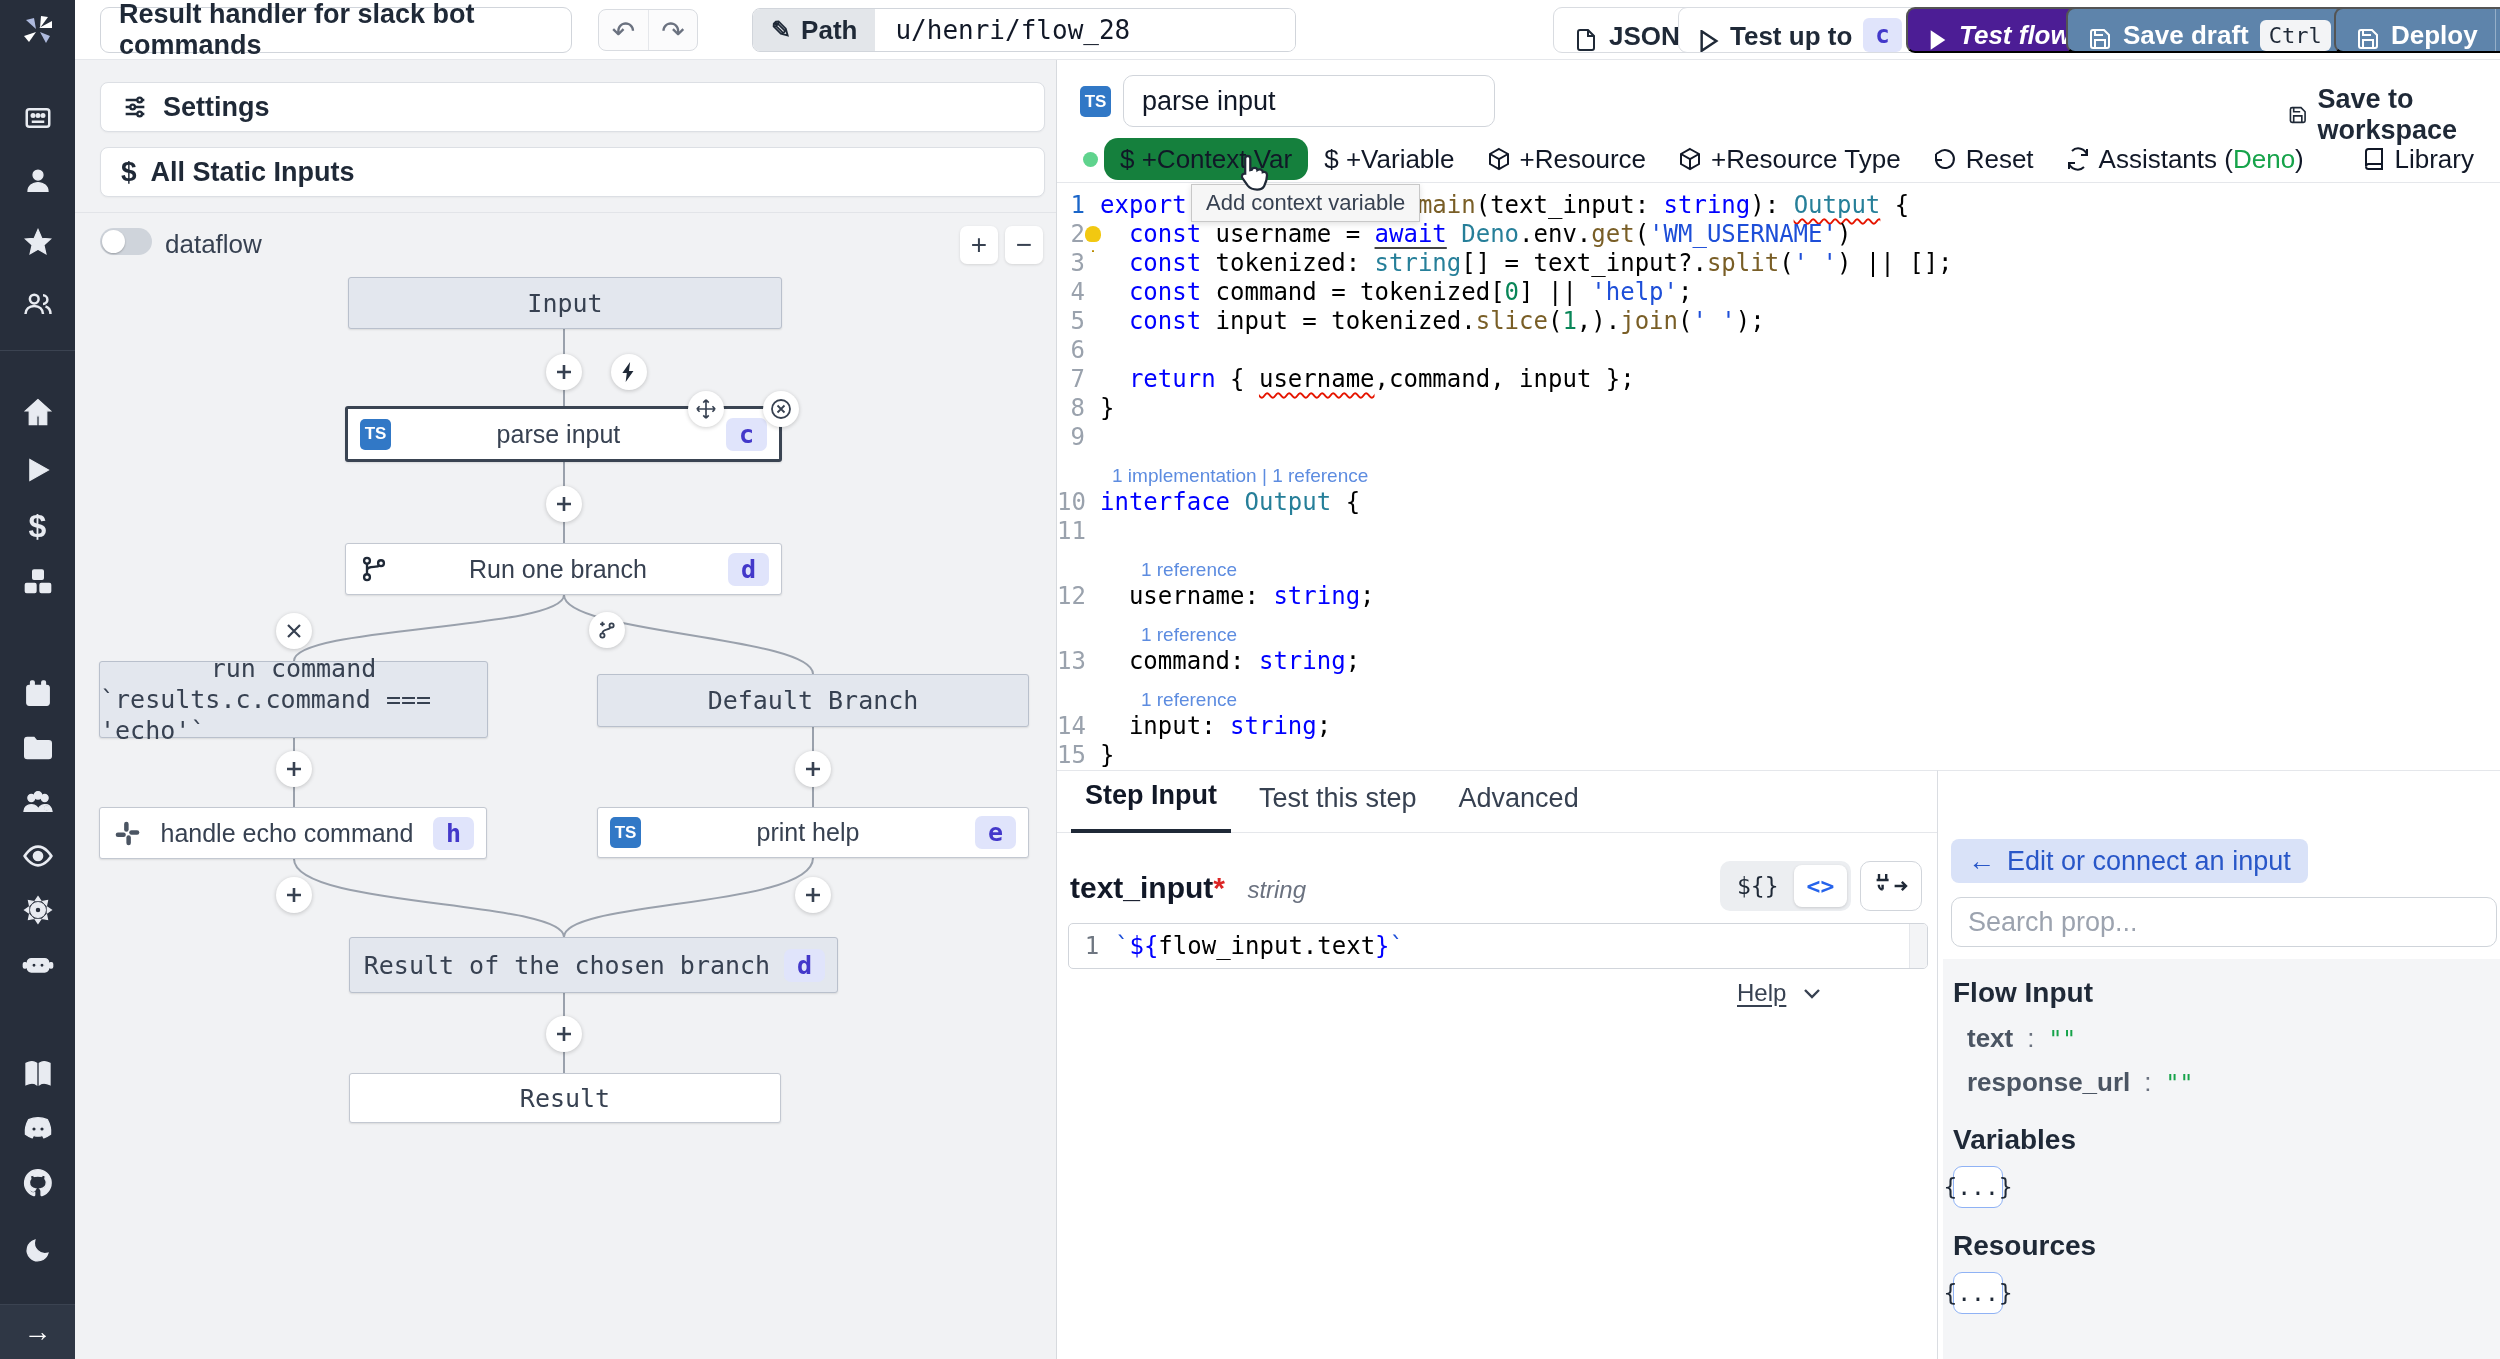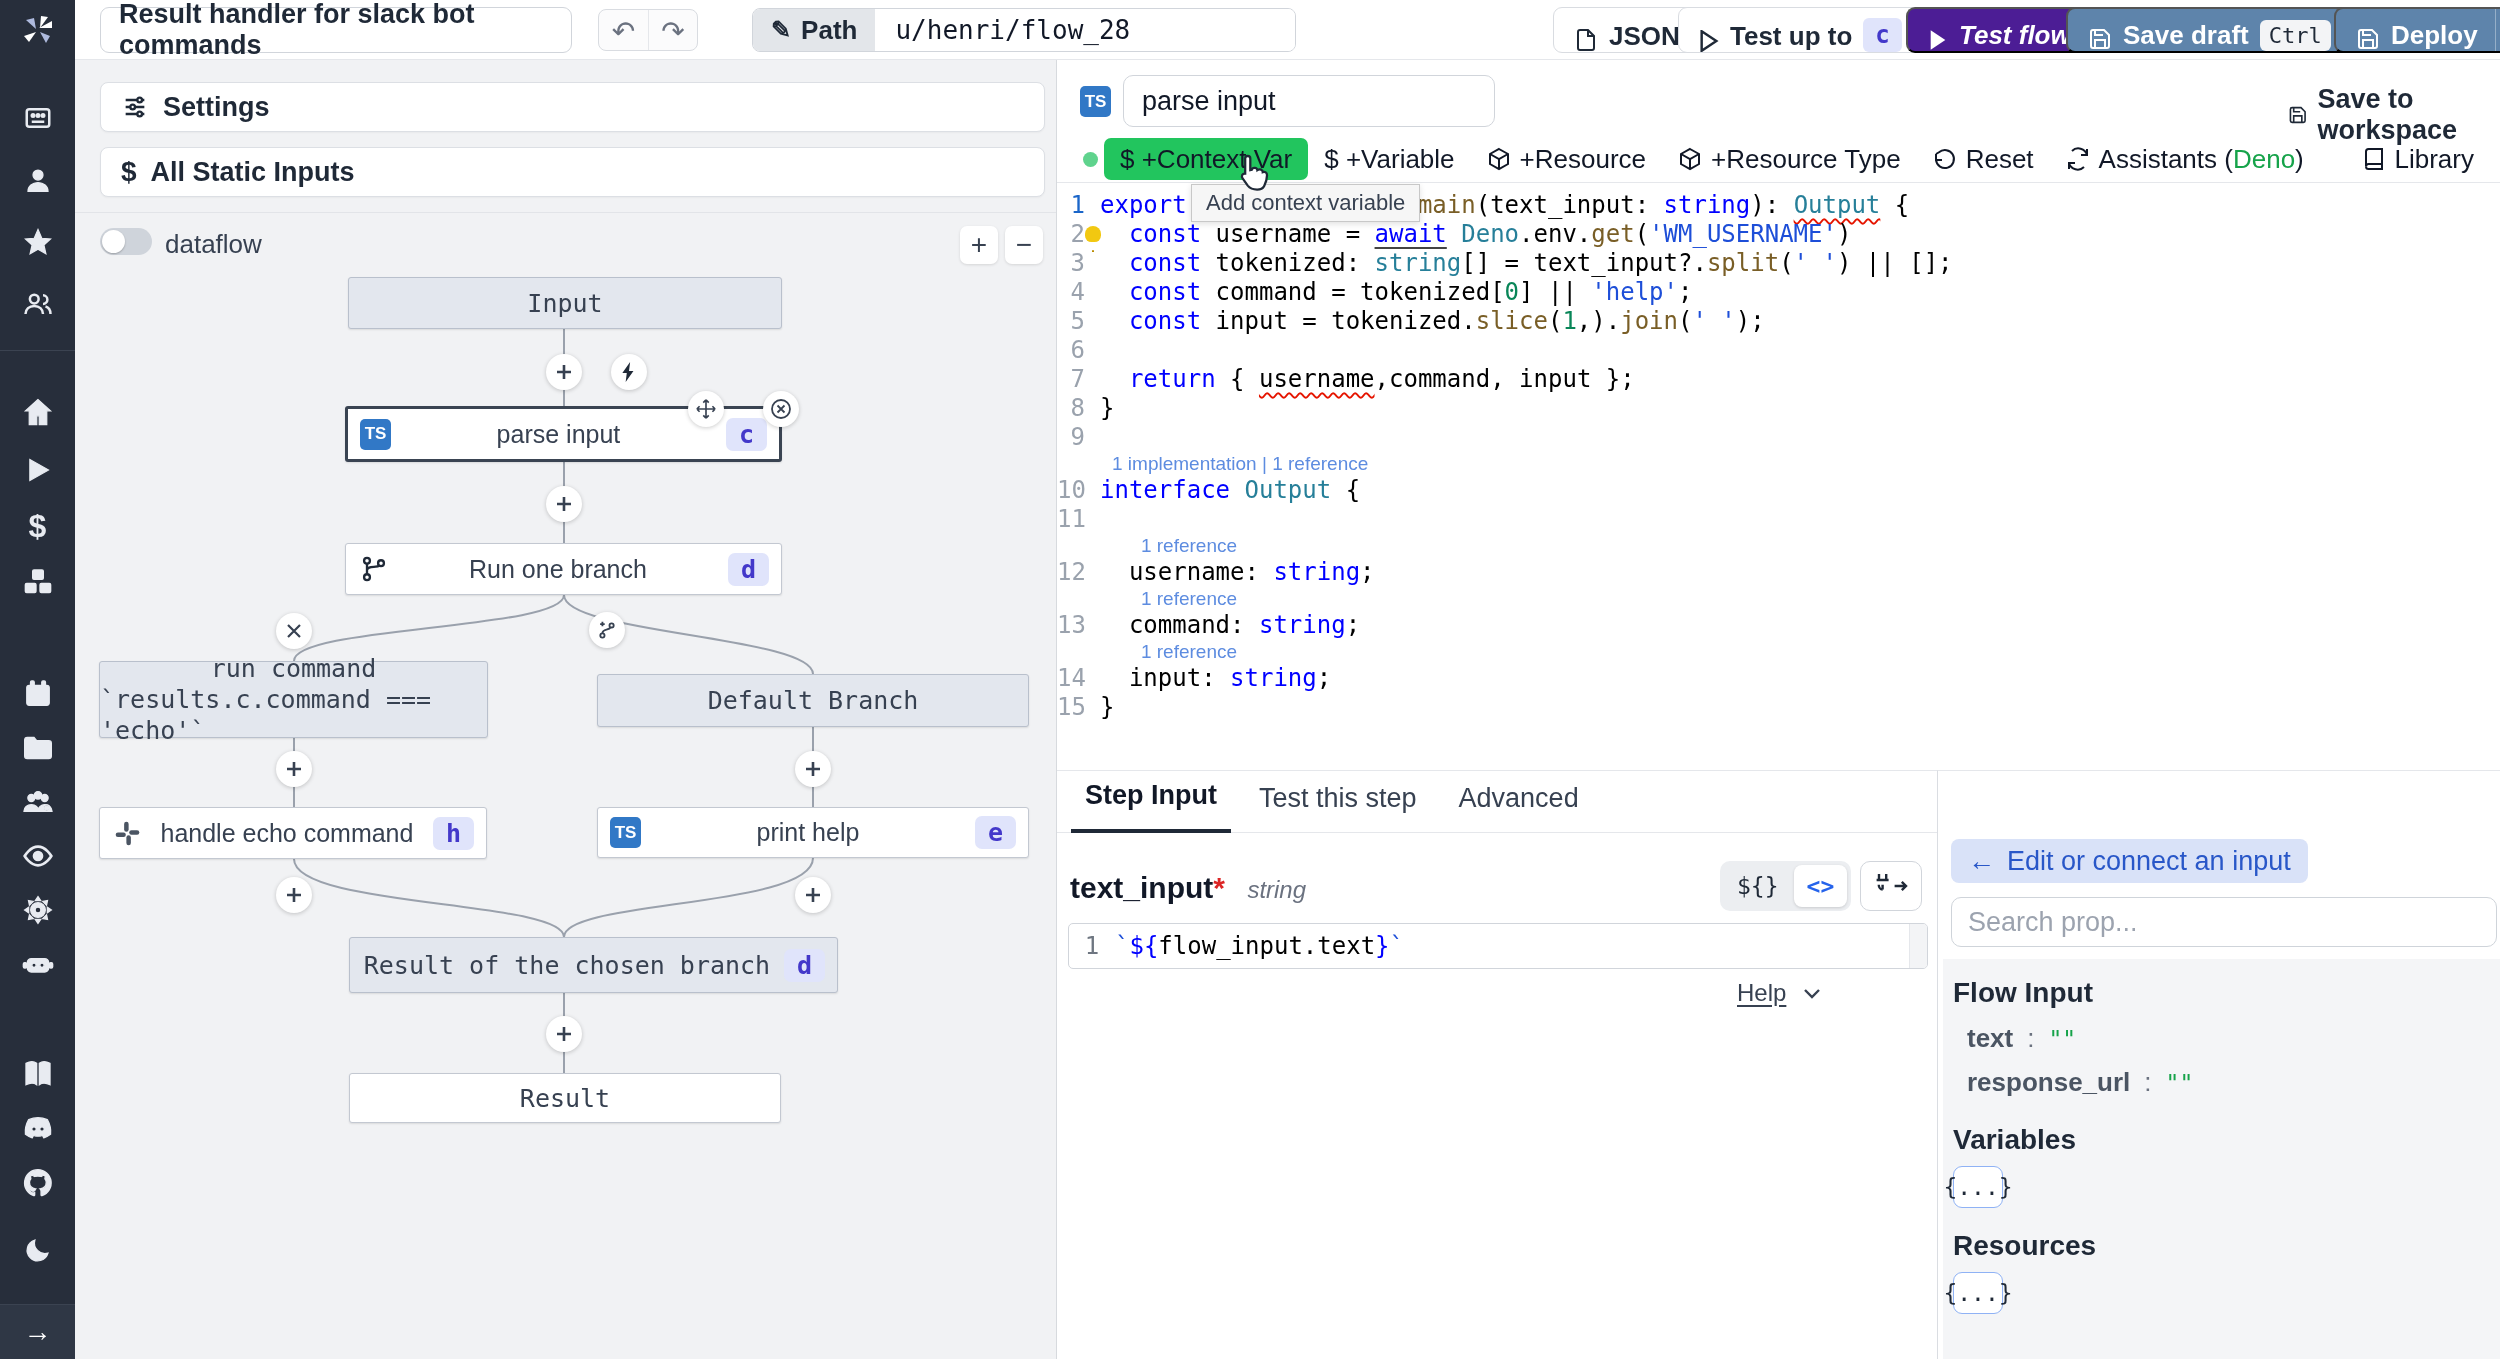--- a/index.html
+++ b/index.html
@@ -82,32 +82,32 @@
   .ed-ts { left:23px; top:26px; width:31px; height:31px; background:#3178c6; color:#fff;
     border-radius:5px; display:flex; align-items:center; justify-content:center;
     font-size:17px; font-weight:700; }
   .ed-name { left:66px; top:15px; width:372px; height:52px; border:1px solid #d1d5db;
     border-radius:10px; display:flex; align-items:center; padding:0 18px; font-size:27px; color:#111827; }
   .ed-icons { top:22px; display:flex; gap:23px; align-items:center; color:#2f3744; }
   .ed-save { top:24px; display:flex; gap:10px; align-items:center; font-size:27px; font-weight:700; color:#1f2937; }
   .ed-toolbar { left:0; top:76px; width:1443px; height:46px; display:flex; align-items:center;
     gap:0; font-size:26px; color:#111827; }
   .tool-item { display:flex; align-items:center; gap:9px; padding:0 16px; height:42px; }
-  .tool-chip { background:#22c55e; border-radius:7px; }
+  .tool-chip { background:#15803d; border-radius:14px; }
   .green-dot { width:15px; height:15px; border-radius:50%; background:#5fd38d; margin:0 6px 0 26px; }
   .ed-sep { left:0; top:122px; width:1443px; height:1px; background:#e5e7eb; }
 
   .code-area { left:0; top:131px; width:1443px; height:578px; font-family:"DejaVu Sans Mono",monospace;
     font-size:24px; }
   .code-line { display:flex; height:29px; line-height:29px; white-space:pre; }
   .code-line .gutter { width:40px; text-align:right; padding-right:12px; color:#9aa2ad; flex:none; }
   .code-line.active .gutter { color:#1b66c9; }
   .code-text { padding-left:3px; }
   .code-lens { height:24px; line-height:24px; font-size:19px; color:#5d8ce0;
-    font-family:"Liberation Sans",sans-serif; }
+    font-family:"Liberation Sans",sans-serif;margin-top:12px; }
   .tk-k { color:#0000ff; } .tk-t { color:#267f99; } .tk-s { color:#1d4ed8; }
   .tk-n { color:#098658; } .tk-f { color:#795e26; } .tk-p { color:#000; }
   .e { text-decoration:underline wavy #e51400 1.5px; text-underline-offset:5px; }
   .u { text-decoration:underline solid #444 2px; text-underline-offset:5px; }
   .bulb { position:absolute; left:28px; margin-top:6px; width:16px; height:16px;
     background:#f2c811; border-radius:50% 50% 40% 40%; box-shadow:0 17px 0 -7px #b98b00; }
   .tooltip { left:134px; top:124px; background:#f6f6f6; border:1px solid #c8c8c8;
     padding:5px 14px; font-size:22px; color:#374151; z-index:20;
     box-shadow:0 2px 6px rgba(0,0,0,.12); white-space:nowrap; }
   .cursor-hand { left:178px; top:93px; z-index:21; }

